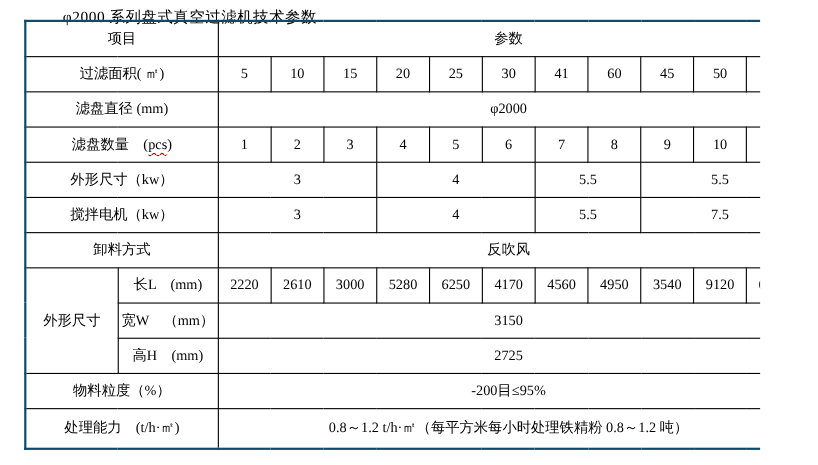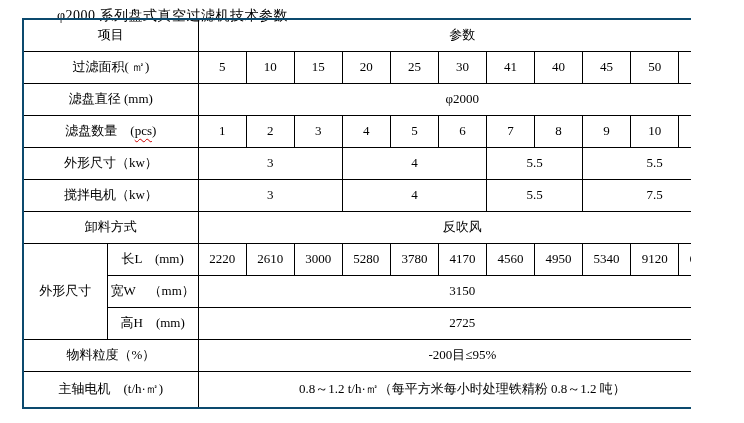--- a/index.html
+++ b/index.html
@@ -64,21 +64,21 @@
 
     <tr class="r">
       <td colspan="2">过滤面积( ㎡)</td>
       <td>5</td>
       <td>10</td>
       <td>15</td>
       <td>20</td>
       <td>25</td>
       <td>30</td>
       <td>41</td>
-      <td>40</td>
+      <td>60</td>
       <td>45</td>
       <td>50</td>
       <td>30</td>
     </tr>
 
     <tr class="r">
       <td colspan="2">滤盘直径 (mm)</td>
       <td colspan="11">φ2000</td>
     </tr>
 
@@ -118,44 +118,44 @@
       <td colspan="11">反吹风</td>
     </tr>
 
     <tr class="r">
       <td rowspan="3">外形尺寸</td>
       <td>长L　(mm)</td>
       <td>2220</td>
       <td>2610</td>
       <td>3000</td>
       <td>5280</td>
-      <td>3780</td>
+      <td>6250</td>
       <td>4170</td>
       <td>4560</td>
       <td>4950</td>
-      <td>5340</td>
+      <td>3540</td>
       <td>9120</td>
       <td>6510</td>
     </tr>
 
     <tr class="r">
       <td>宽W　（mm）</td>
       <td colspan="11">3150</td>
     </tr>
 
     <tr class="r">
       <td>高H　(mm)</td>
       <td colspan="11">2725</td>
     </tr>
 
     <tr class="r">
       <td colspan="2">物料粒度（%）</td>
       <td colspan="11">-200目≤95%</td>
     </tr>
 
     <tr class="r r-last">
-      <td colspan="2">主轴电机　(t/h·㎡)</td>
+      <td colspan="2">处理能力　(t/h·㎡)</td>
       <td colspan="11">0.8～1.2 t/h·㎡（每平方米每小时处理铁精粉 0.8～1.2 吨）</td>
     </tr>
 
   </tbody>
     </table>
 </div>
 
 </body></html>

